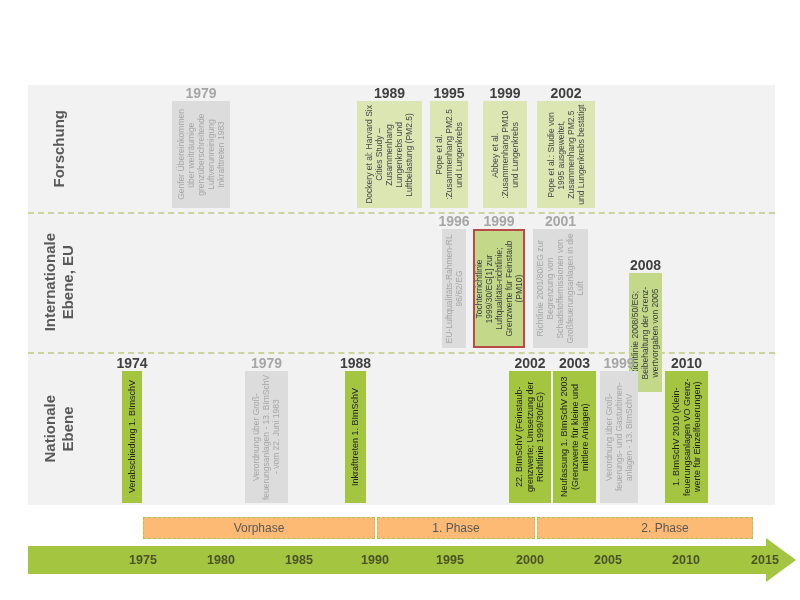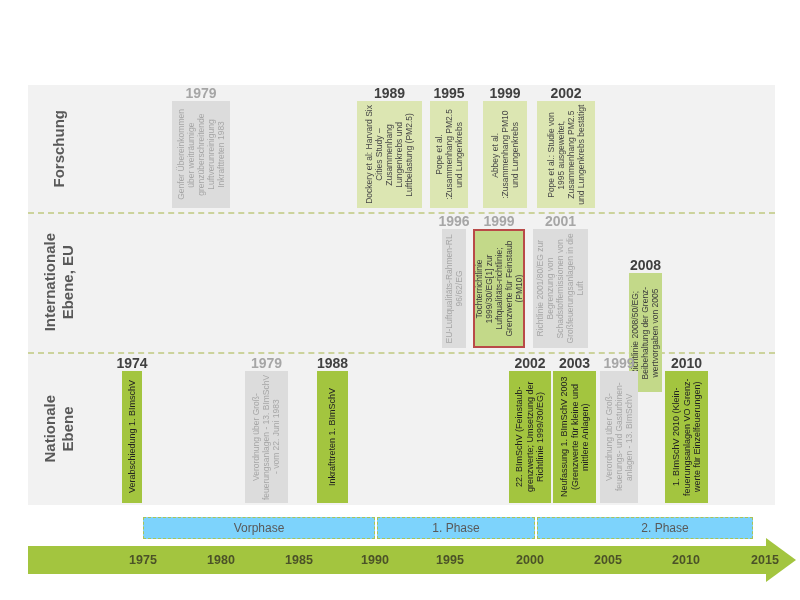--- a/index.html
+++ b/index.html
@@ -29,21 +29,21 @@
   .ms-text{writing-mode:vertical-rl;transform:rotate(180deg);max-height:97%;
     font-size:8.5px;line-height:1.18;text-align:center;}
   .v-gray{background:#dcdcdc;} .v-gray .ms-text{color:#a6a6a6;}
   .v-light{background:#dce6b2;} .v-light .ms-text{color:#474747;}
   .v-mid{background:#c3d989;} .v-mid .ms-text{color:#3c3c3c;}
   .v-bright{background:#a3c53f;} .v-bright .ms-text{color:#222;font-size:9px;}
   .hl{border:2px solid #b94a48;}
 
   
   .phase-box{position:absolute;top:517px;height:22px;border:1px dashed #a9c356;box-sizing:border-box;
-    display:flex;align-items:center;justify-content:center;font-size:12px;color:#595959;background:#7dd3fc;}
+    display:flex;align-items:center;justify-content:center;font-size:12px;color:#595959;background:#fdba74;}
 
   
   .axis-bar{position:absolute;left:28px;top:546px;width:738px;height:28px;background:#a3c53f;}
   .axis-head{position:absolute;left:766px;top:538px;width:0;height:0;
     border-left:30px solid #a3c53f;border-top:22px solid transparent;border-bottom:22px solid transparent;}
   .axis-year{position:absolute;top:552px;height:16px;line-height:16px;width:60px;margin-left:-30px;
     text-align:center;font-size:12.5px;font-weight:bold;color:#4b5228;}
 </style>
 </head>
 <body>
@@ -128,21 +128,21 @@
         <div class="ms-box v-bright" style="height: 132px;">
           <span class="ms-text">Verabschiedung 1. BImschV</span>
         </div>
       </div>
       <div class="milestone" style="left: 245px; width: 43px; top: 356px;">
         <div class="ms-year muted">1979</div>
         <div class="ms-box v-gray" style="height: 132px;">
           <span class="ms-text">Verordnung über Groß-feuerungsanlagen - 13. BImSchV - vom 22. Juni 1983</span>
         </div>
       </div>
-      <div class="milestone" style="left: 317px; width: 31px; top: 356px;">
+      <div class="milestone" style="left: 345px; width: 21px; top: 356px;">
         <div class="ms-year">1988</div>
         <div class="ms-box v-bright" style="height: 132px;">
           <span class="ms-text">Inkrafttreten 1. BImSchV</span>
         </div>
       </div>
       <div class="milestone" style="left: 509px; width: 42px; top: 356px;">
         <div class="ms-year">2002</div>
         <div class="ms-box v-bright" style="height: 132px;">
           <span class="ms-text">22. BImSchV (Feinstaub-grenzwerte; Umsetzung der Richtlinie 1999/30/EG)</span>
         </div>

